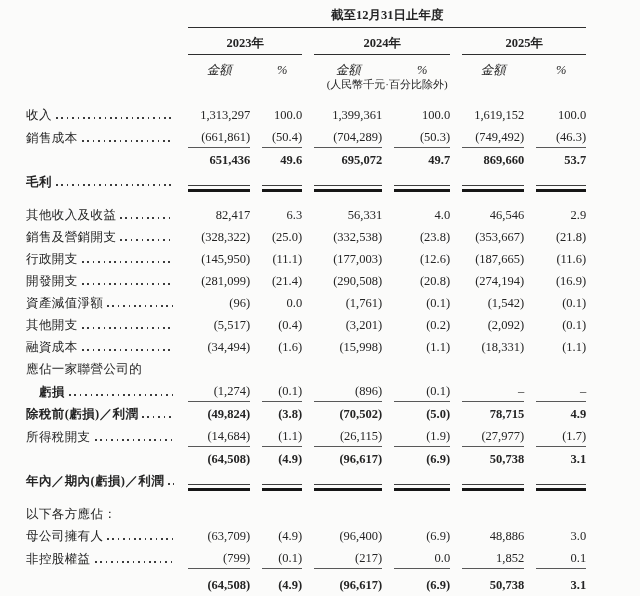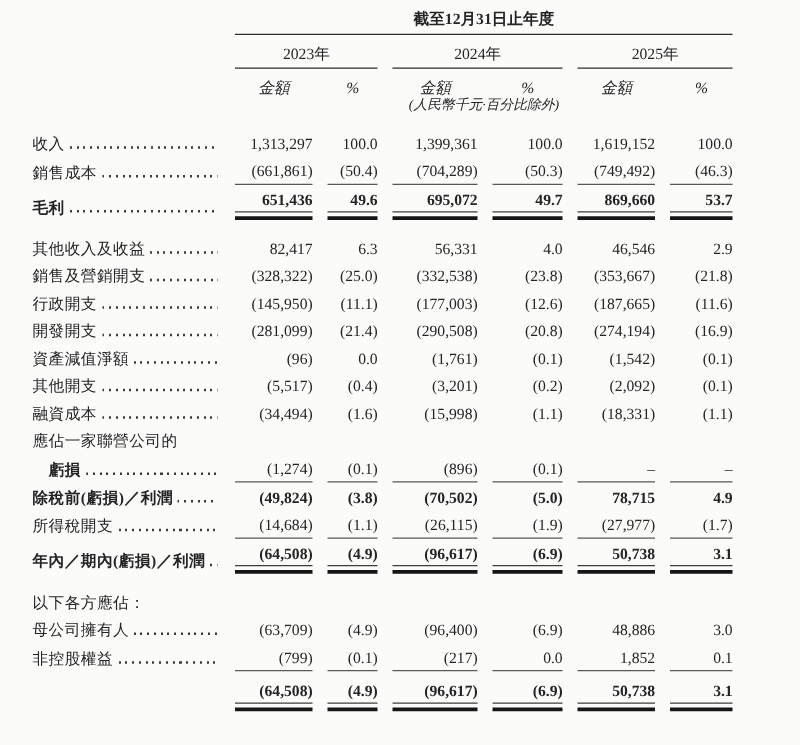--- a/index.html
+++ b/index.html
@@ -30,46 +30,45 @@
   
   td.phdr {
     text-align: center;
     font-weight: 700;
     border-bottom: 1.6px solid #2e2e2e;
     padding: 0 0 5px 0;
     white-space: nowrap;
   }
   td.yr {
     text-align: center;
-    font-weight: 400;
+    font-weight: 700;
     border-bottom: 1.6px solid #2e2e2e;
     padding: 8px 0 4px 0;
     white-space: nowrap;
   }
   td.sub {
     text-align: center;
     font-style: italic;
     padding: 8px 0 0 0;
     white-space: nowrap;
   }
   td.unit {
     text-align: center;
-    font-style: italic;
     font-size: 11px;
     padding: 1px 0 0 0;
     white-space: nowrap;
   }
 
   
   td.val { text-align: right; white-space: nowrap; }
   tr.bold td { font-weight: 700; }
   td.u { border-bottom: 1px solid #585858; font-family: Liberation Serif, serif; }
   td.dbl {
     border-bottom: 3px solid #161616;
-    padding-bottom: 6px;
+    padding-bottom: 22px;
     background-image: linear-gradient(#3d3d3d, #3d3d3d);
     background-repeat: no-repeat;
     background-size: 100% 1px;
     background-position: 0 calc(100% - 3px);
   }
 
   
   .lbl { display: flex; align-items: flex-end; }
   .lbl .t { white-space: nowrap; letter-spacing: 0.4px; }
   .lbl .dots {

